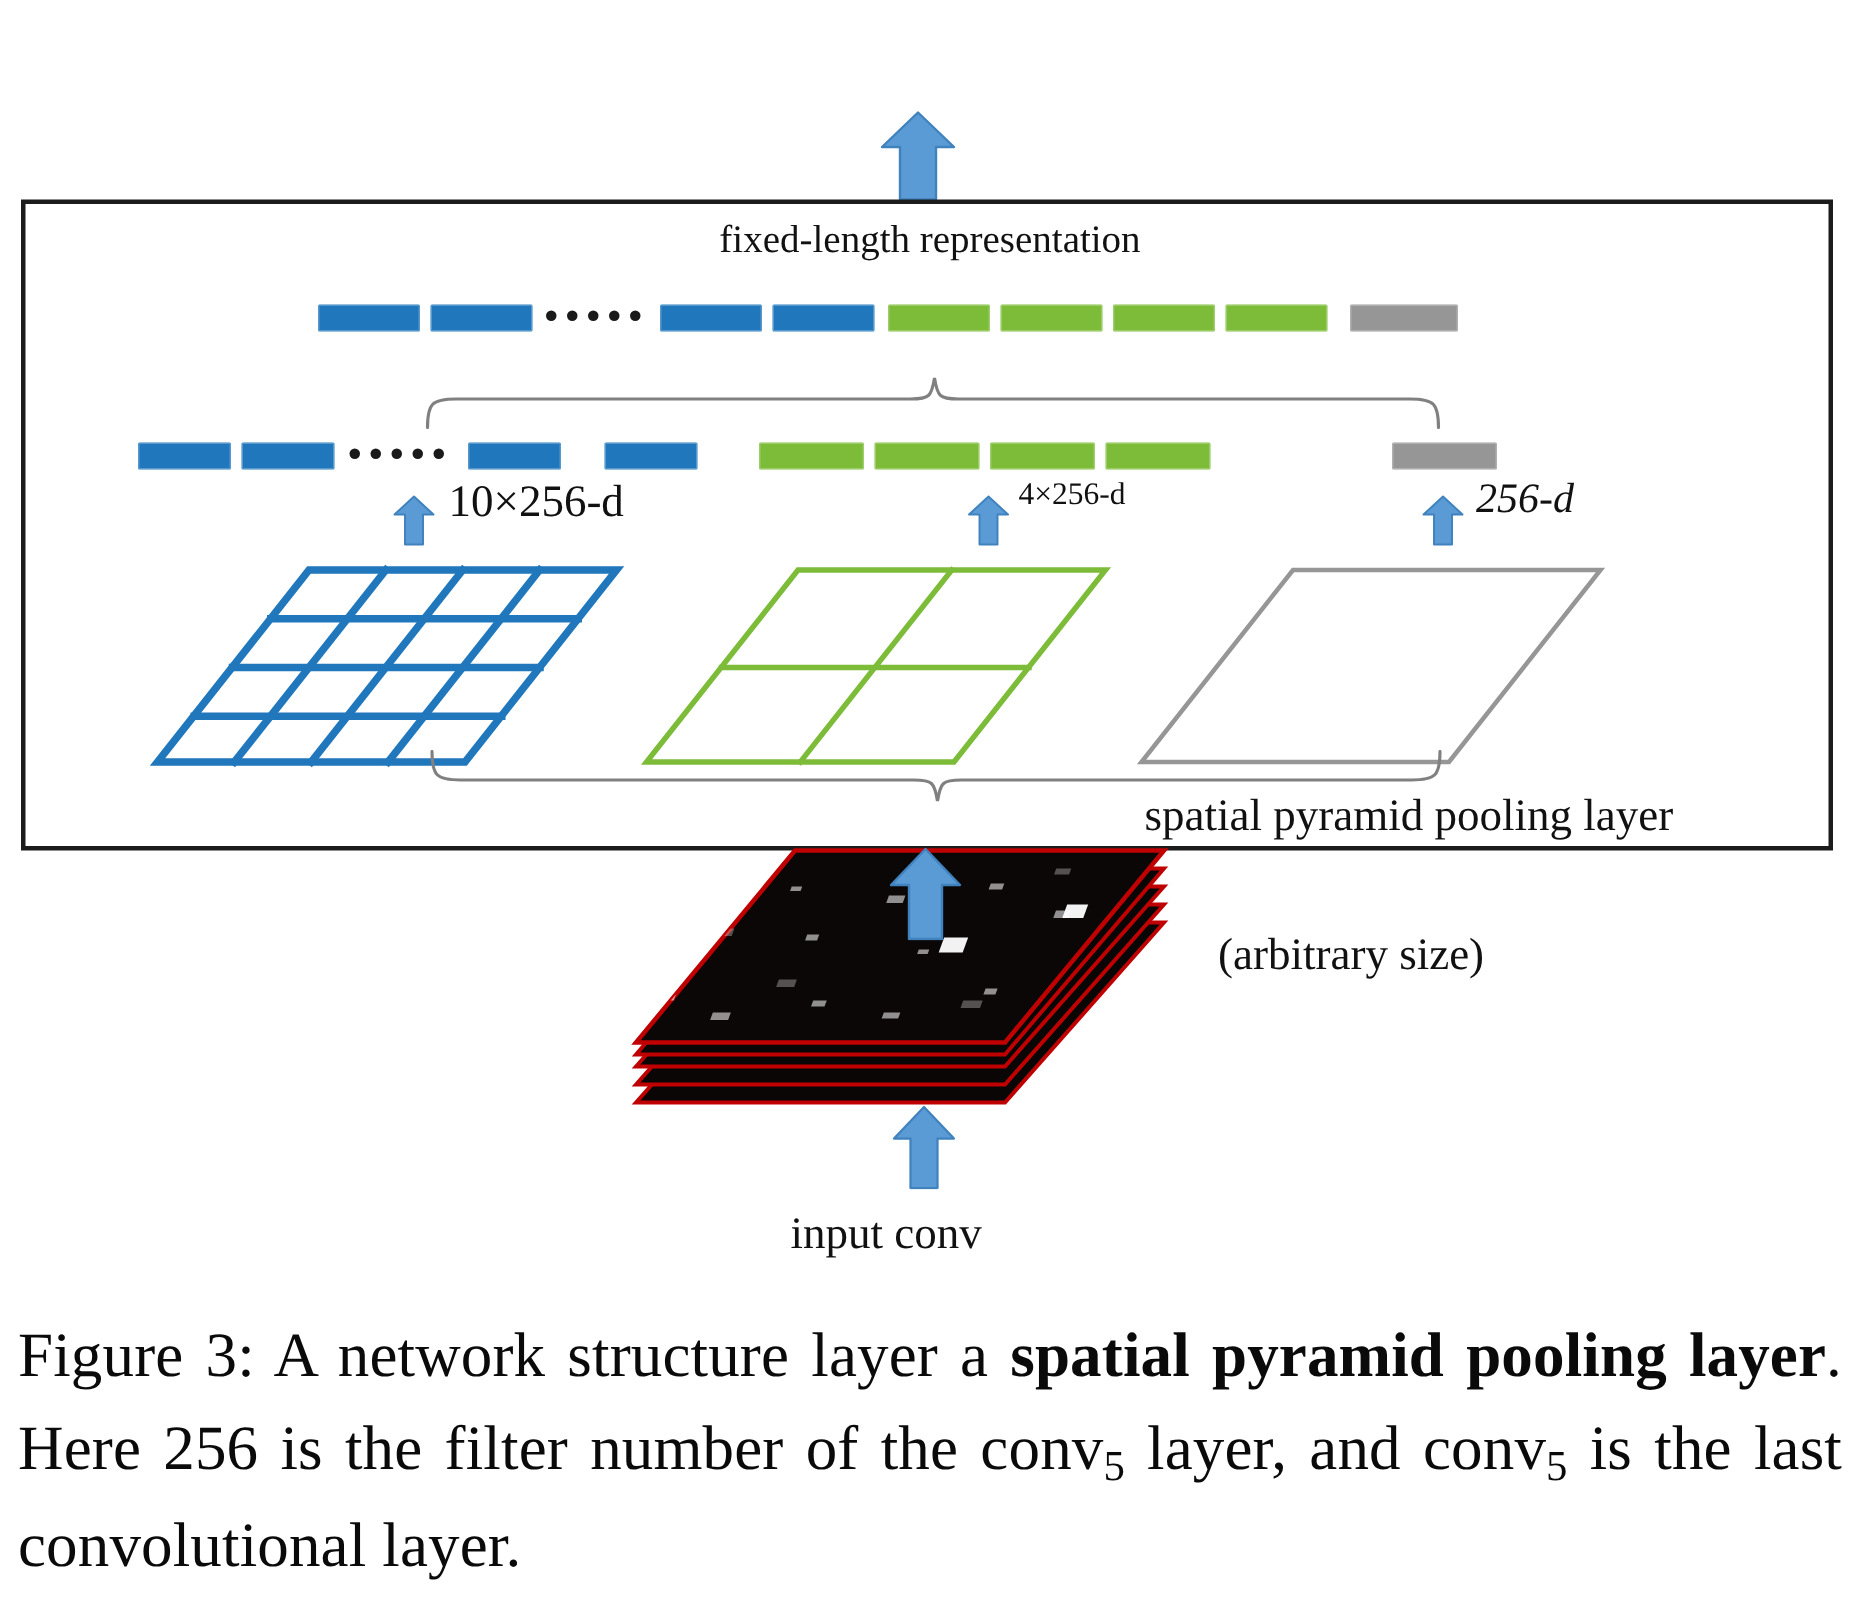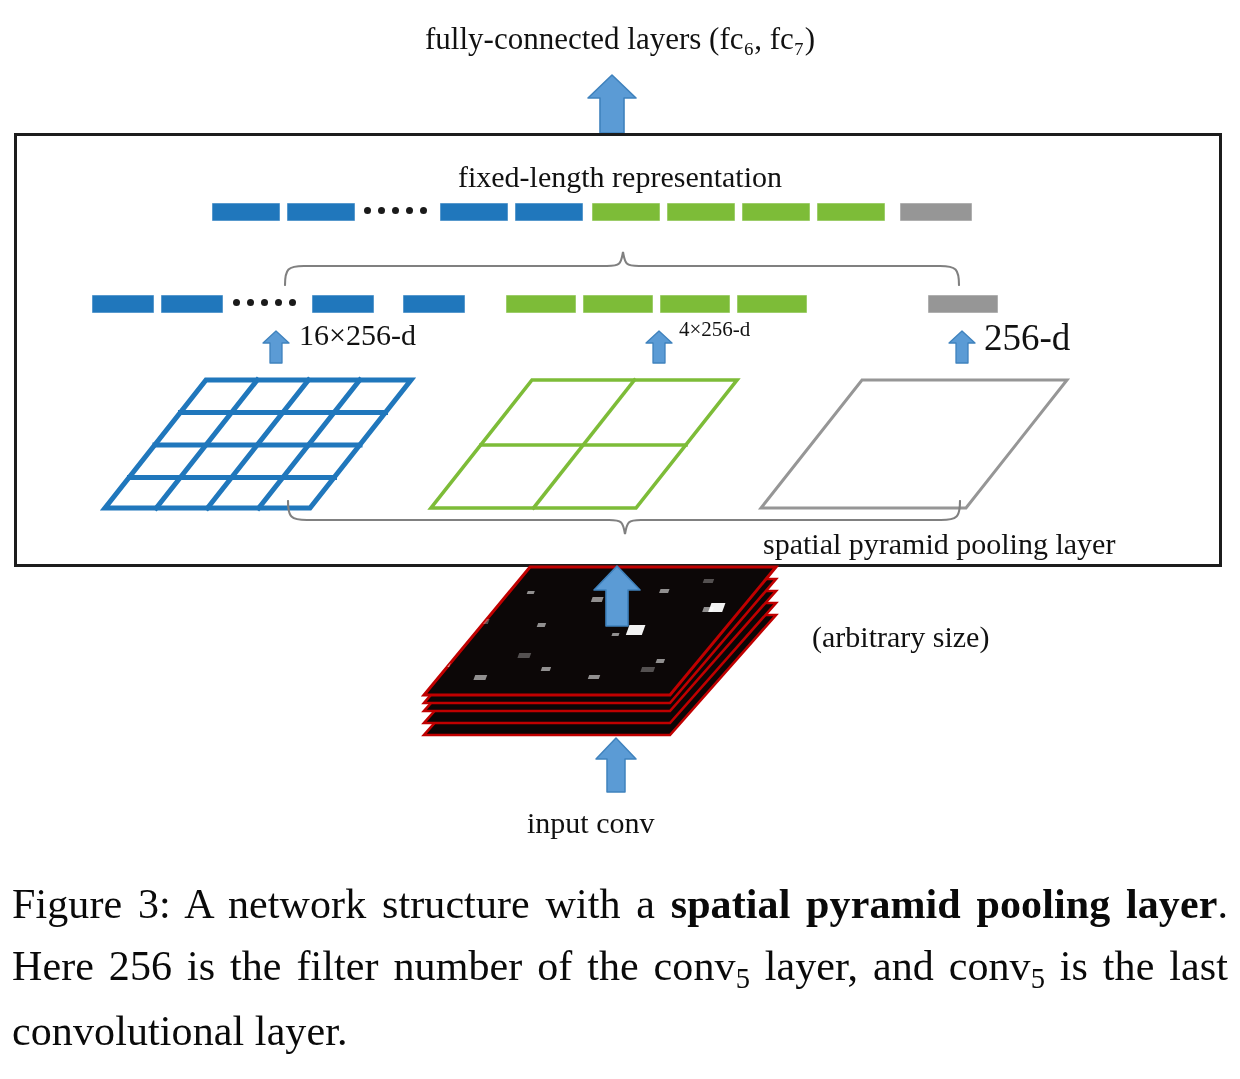--- a/index.html
+++ b/index.html
@@ -28,24 +28,24 @@
     white-space: nowrap;
     line-height: 1.1;
   }
   .lbl sub, .sub {
     font-size: 0.68em;
     vertical-align: -0.28em;
     letter-spacing: 0;
   }
 
   #fc-label      { left: 50%; transform: translateX(-50%); top: 22px;  font-size: 31px; }
-  #fixed-label   { left: 50%; transform: translateX(-50%); top: 160px; font-size: 30px; }
+  #fixed-label   { left: 50%; transform: translateX(-50%); top: 146px; font-size: 26px; }
   #d16-label     { left: 299px; top: 318px; font-size: 30px; }
   #d4-label      { left: 679px; top: 318px; font-size: 21px; }
-  #d1-label      { left: 984px; top: 318px; font-size: 37px; }
+  #d1-label      { left: 984px; top: 318px; font-size: 28px; font-style: italic; }
   #spp-label     { left: 763px; top: 527px; font-size: 30px; }
   #fmaps-label   { left: 812px; top: 620px; font-size: 30px; text-align: center; }
   #fmaps-label .l2 { display: block; text-align: left; }
   #conv-label    { left: 651px; top: 755px; font-size: 30px; }
   #input-label   { left: 527px; top: 806px; font-size: 30px; }
 
   
   #spp-box {
     left: 14px;
     top: 133px;
@@ -111,21 +111,20 @@
     color: #0a0a0a;
     letter-spacing: 0.1px;
   }
   #caption b { font-weight: bold; }
 </style>
 </head>
 <body>
 
 <div id="page">
 
-  <div class="lbl" id="fc-label">fully-connected layers (fc₆, fc₇)</div>
 
   <div class="arrow-up" style="left:586px; top:74px;">
     <svg width="52" height="60" viewBox="0 0 52 60" aria-hidden="true">
       <polygon points="26,1 50,24 38,24 38,59 14,59 14,24 2,24" fill="#5b9bd5" stroke="#3f82bd" stroke-width="1.6" stroke-linejoin="round"></polygon>
     </svg>
   </div>
 
   <div class="abs" id="spp-box"></div>
 
   <div class="lbl" id="fixed-label">fixed-length representation</div>
@@ -195,21 +194,21 @@
     <svg width="28" height="34" viewBox="0 0 28 34" aria-hidden="true">
       <polygon points="14,1 27,13 20,13 20,33 8,33 8,13 1,13" fill="#5b9bd5" stroke="#3f82bd" stroke-width="1.3" stroke-linejoin="round"></polygon>
     </svg>
   </div>
   <div class="arrow-up" style="left:948px; top:330px;">
     <svg width="28" height="34" viewBox="0 0 28 34" aria-hidden="true">
       <polygon points="14,1 27,13 20,13 20,33 8,33 8,13 1,13" fill="#5b9bd5" stroke="#3f82bd" stroke-width="1.3" stroke-linejoin="round"></polygon>
     </svg>
   </div>
 
-  <div class="lbl" id="d16-label">16×256-d</div>
+  <div class="lbl" id="d16-label">10×256-d</div>
   <div class="lbl" id="d4-label">4×256-d</div>
   <div class="lbl" id="d1-label">256-d</div>
 
   <div class="grid-wrap" style="left:104px; top:378px;">
     <svg width="310" height="132" viewBox="0 0 310 132" aria-hidden="true">
       <g stroke="#2077bc" stroke-width="5" fill="none" stroke-linecap="square">
 
         <path d="M102,2 L307,2 L206,130 L1,130 Z"></path>
 
         <path d="M76.5,34.5 L281.5,34.5"></path>
@@ -309,16 +308,16 @@
 
   <div class="arrow-up" style="left:594px; top:737px;">
     <svg width="44" height="56" viewBox="0 0 44 56" aria-hidden="true">
       <polygon points="22,1 42,22 31,22 31,55 13,55 13,22 2,22" fill="#5b9bd5" stroke="#3f82bd" stroke-width="1.5" stroke-linejoin="round"></polygon>
     </svg>
   </div>
 
   <div class="lbl" id="input-label">input conv</div>
 
   <div id="caption">
-    <span>Figure 3: A network structure with a </span><b>spatial pyramid pooling layer</b><span>. Here 256 is the filter number of the </span><span>conv<span class="sub">5</span></span><span> layer, and </span><span>conv<span class="sub">5</span></span><span> is the last convolutional layer.</span>
+    <span>Figure 3: A network structure layer a </span><b>spatial pyramid pooling layer</b><span>. Here 256 is the filter number of the </span><span>conv<span class="sub">5</span></span><span> layer, and </span><span>conv<span class="sub">5</span></span><span> is the last convolutional layer.</span>
   </div>
 
 </div>
 
 </body></html>

